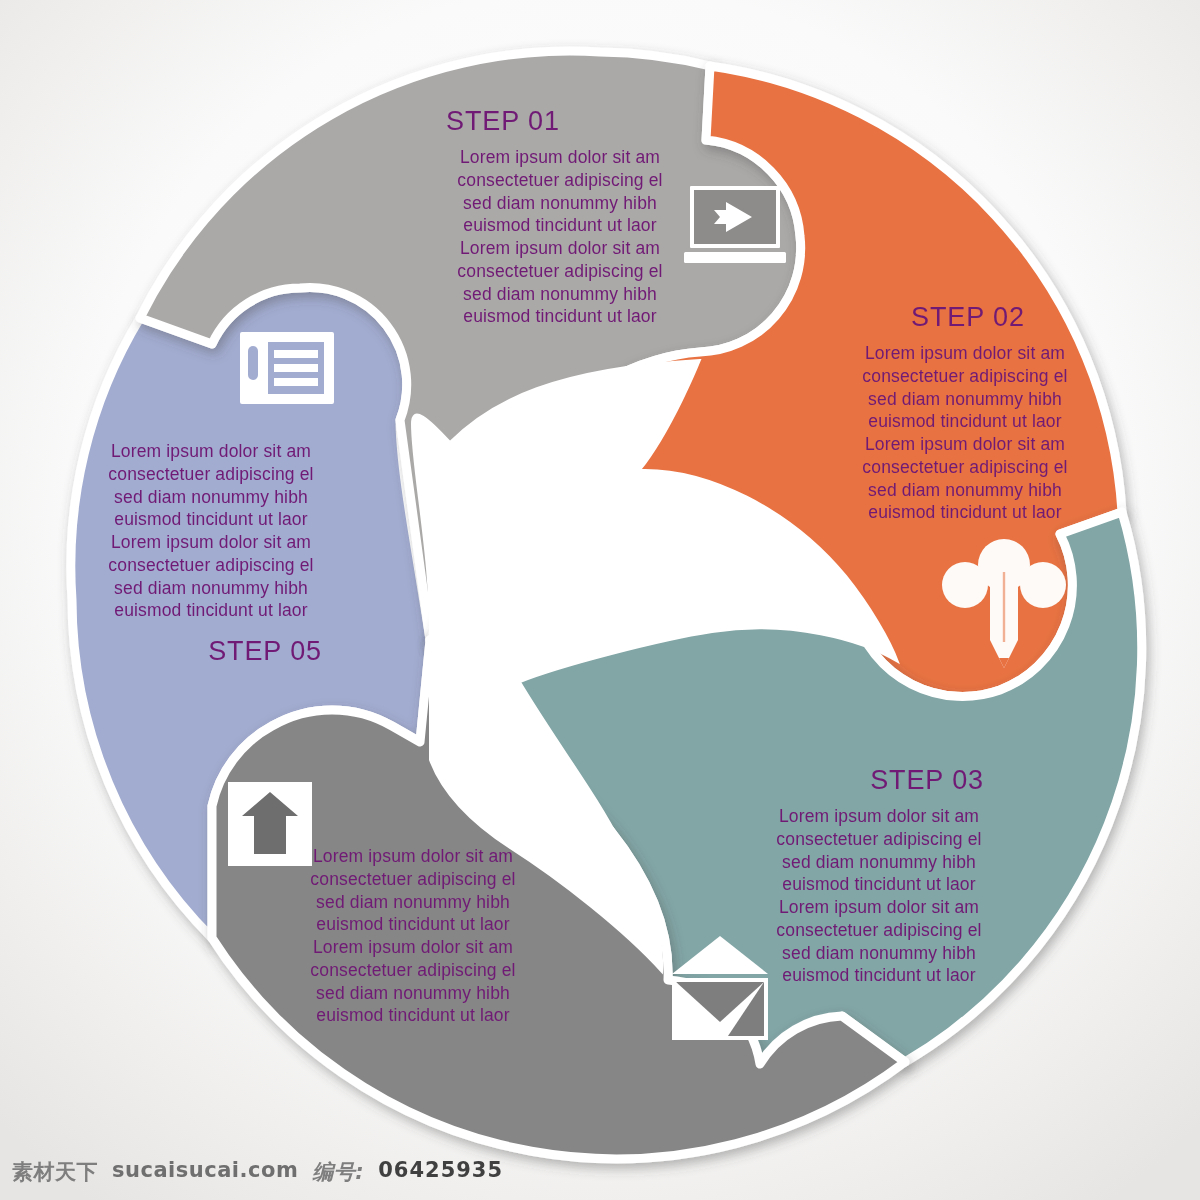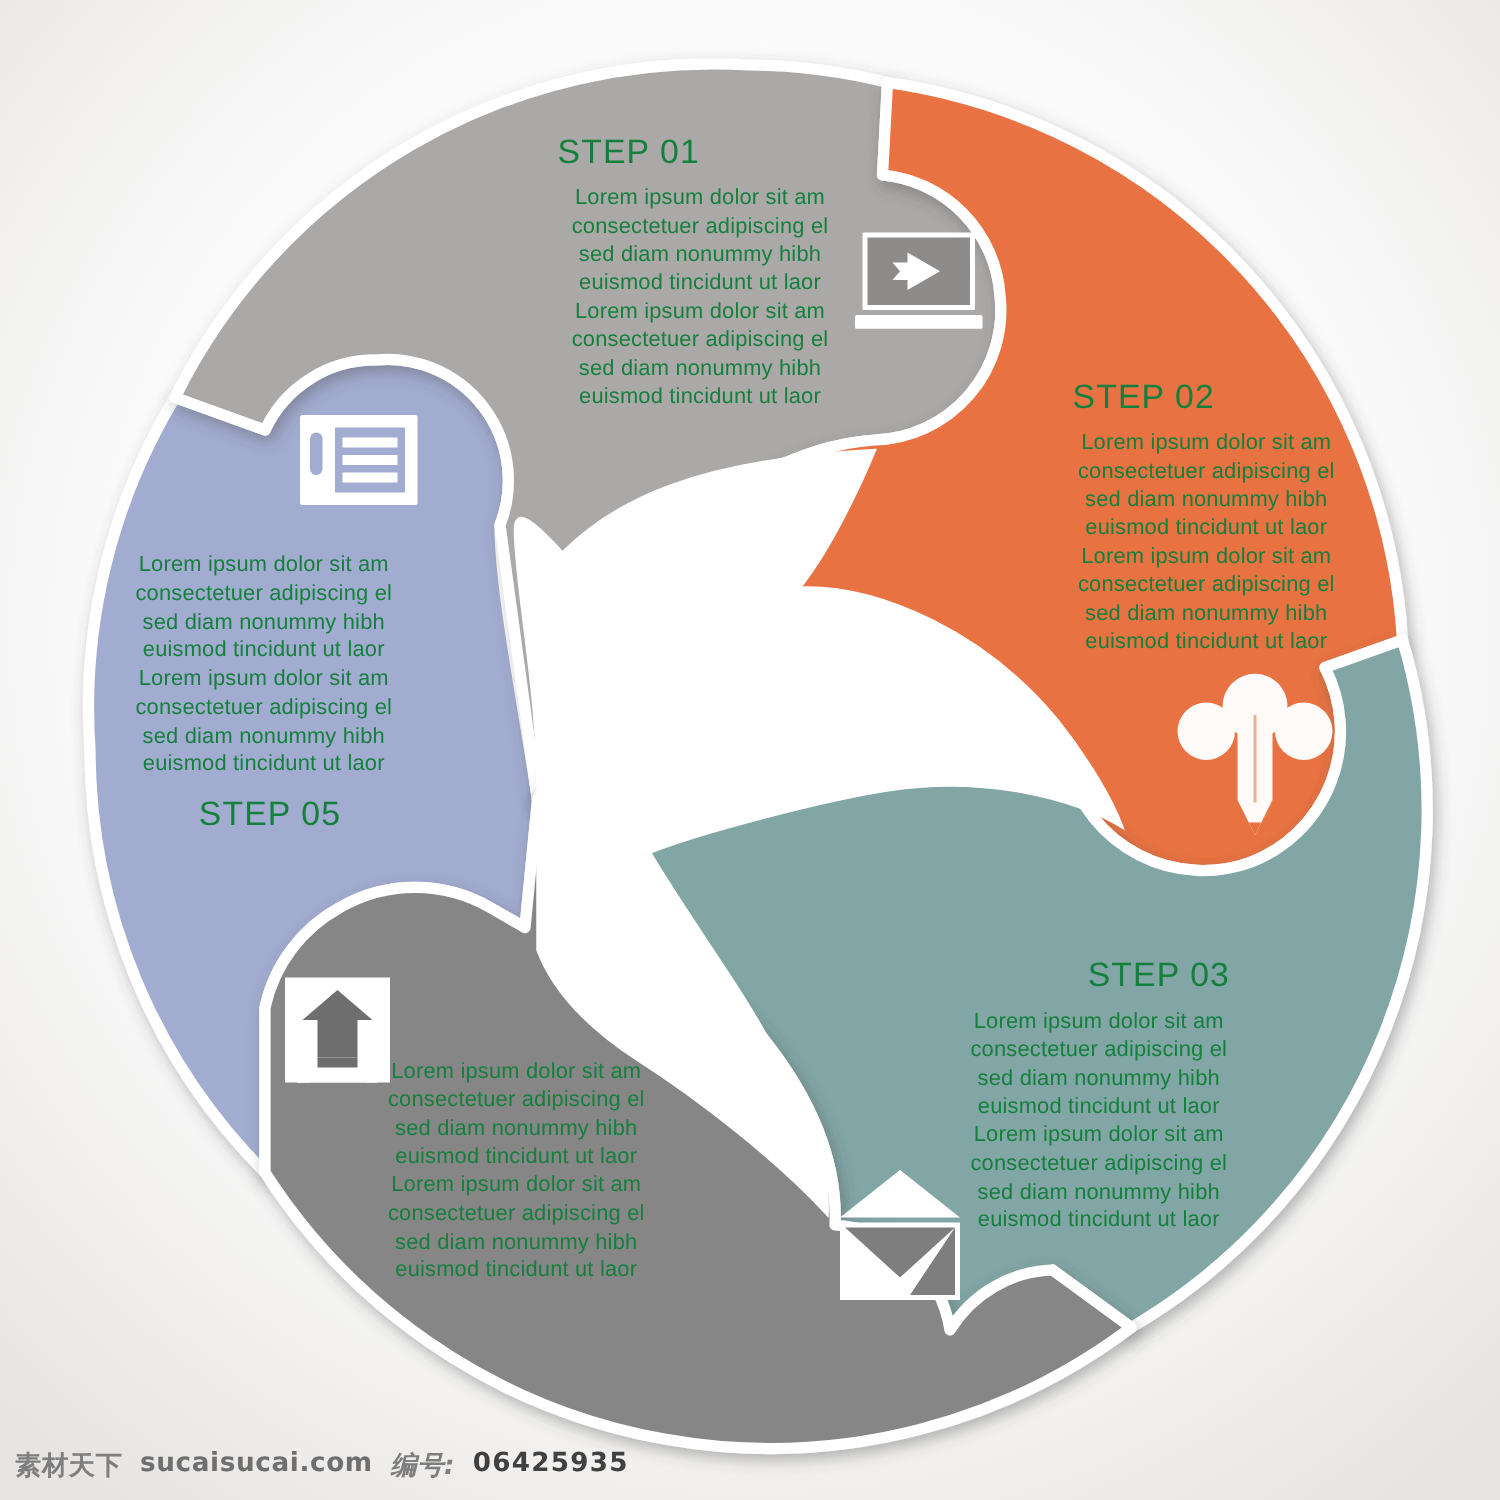--- a/index.html
+++ b/index.html
@@ -27,21 +27,21 @@
     position: absolute;
     left: 0; top: 0;
     width: 1200px;
     height: 1200px;
     display: block;
   }
 
   
   .txtblock {
     position: absolute;
-    color: #15803d;
+    color: #701a75;
     line-height: 1.30;
     -webkit-font-smoothing: antialiased;
   }
   .steplabel {
     font-size: 27px;
     letter-spacing: 0.9px;
     font-weight: 400;
     white-space: nowrap;
     margin: 0;
     padding: 0;
@@ -53,34 +53,34 @@
     padding: 0;
     white-space: pre-line;
   }
 
   
   #t1 { left: 444px; top: 104px; width: 232px; text-align: center; }
   #t1 .steplabel { text-align: left; margin-left: 2px; }
   #t1 .bodytext  { margin-top: 7px; }
 
   #t2 { left: 852px; top: 300px; width: 226px; text-align: center; }
-  #t2 .steplabel { text-align: left; margin-left: 6px; }
+  #t2 .steplabel { text-align: center; margin-left: 6px; }
   #t2 .bodytext  { margin-top: 7px; }
 
   #t3 { left: 768px; top: 763px; width: 222px; text-align: center; }
   #t3 .steplabel { text-align: right; margin-right: 6px; }
   #t3 .bodytext  { margin-top: 7px; }
 
   #t4 { left: 300px; top: 838px; width: 226px; text-align: center; }
   #t4 .steplabel { text-align: left; margin-left: 10px; }
   #t4 .bodytext  { margin-top: 7px; }
 
   #t5 { left: 100px; top: 440px; width: 222px; text-align: center; }
   #t5 .bodytext  { margin-top: 0px; }
-  #t5 .steplabel { text-align: center; margin-left: 10px; margin-top: 12px; }
+  #t5 .steplabel { text-align: right; margin-left: 10px; margin-top: 12px; }
 
   
   #footer {
     position: absolute;
     left: 12px;
     bottom: 14px;
     display: flex;
     align-items: flex-start;
     gap: 14px;
     color: #8d8d8d;

